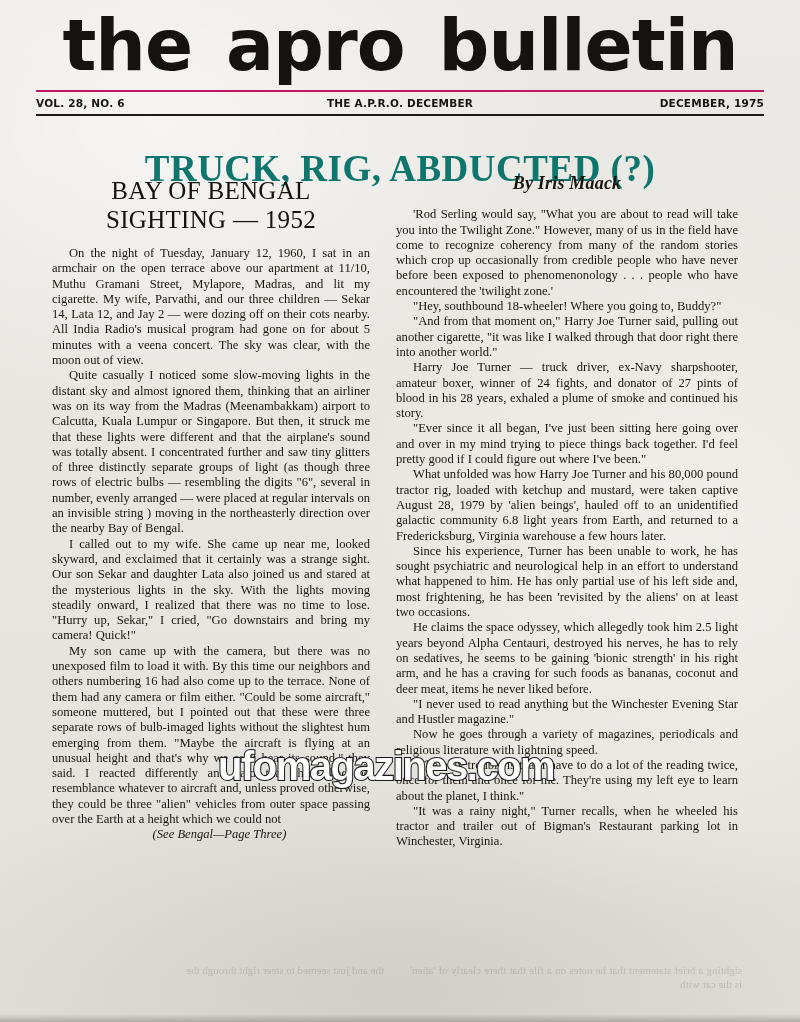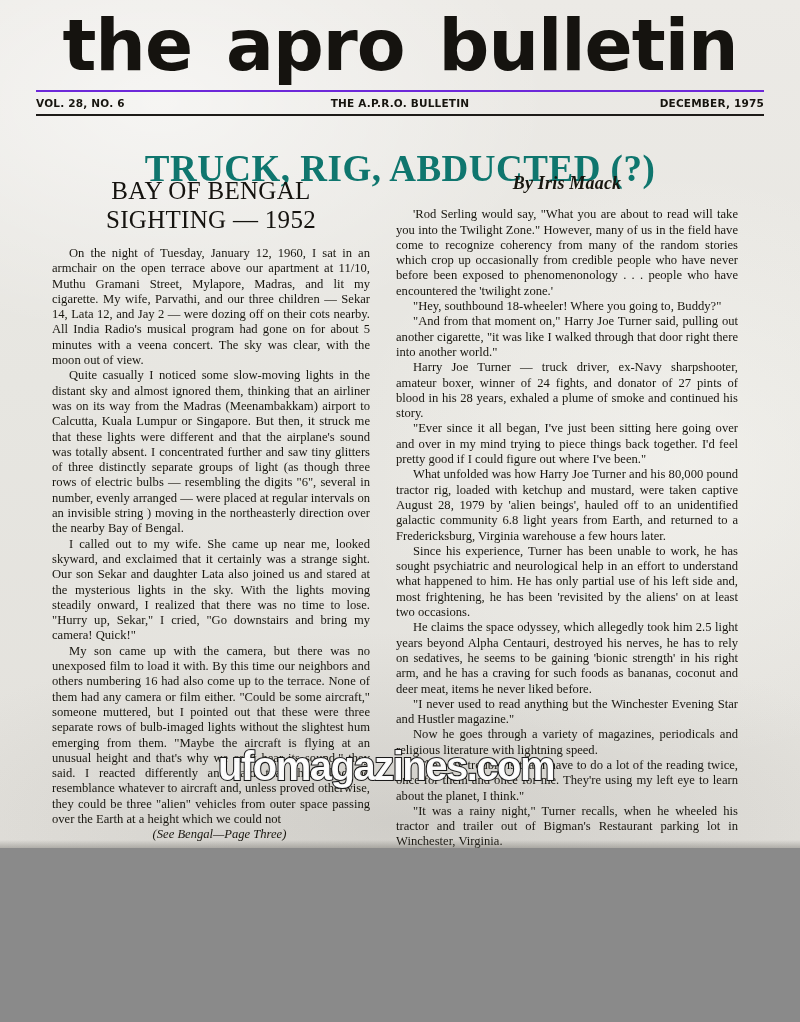--- a/index.html
+++ b/index.html
@@ -7,21 +7,21 @@
     margin: 0;
     padding: 0;
     background: #8a8a8a;
   }
   body {
     font-family: "Liberation Serif", serif;
   }
   .page {
     position: relative;
     width: 800px;
-    height: 848px;
+    height: 1022px;
     margin: 0 auto;
     background: #e8e7e3;
     overflow: hidden;
   }
   
   .paper-tone {
     position: absolute;
     inset: 0;
     background:
       radial-gradient(ellipse 70% 40% at 20% 12%, rgba(255,255,255,0.55), rgba(255,255,255,0) 70%),
@@ -55,21 +55,21 @@
   }
   .masthead .gap { display: inline-block; width: 34px; }
 
   
   .folio {
     position: absolute;
     left: 36px;
     right: 36px;
     top: 90px;
     height: 22px;
-    border-top: 2px solid #6d28d9;
+    border-top: 2px solid #be185d;
     border-bottom: 2px solid #1d1b18;
     font-family: "DejaVu Sans", sans-serif;
     font-size: 10.5px;
     font-weight: bold;
     letter-spacing: 0.2px;
     color: #17150f;
     display: flex;
     align-items: center;
   }
   .folio-left   { flex: 1 1 0; text-align: left; }
@@ -185,21 +185,21 @@
   <div class="paper-tone"></div>
 
   <div class="content">
 
     <div class="masthead">
       <span class="w">the</span><span class="gap"></span><span class="w">apro</span><span class="gap"></span><span class="w">bulletin</span>
     </div>
 
     <div class="folio">
       <span class="folio-left">VOL. 28, NO. 6</span>
-      <span class="folio-center">THE A.P.R.O. BULLETIN</span>
+      <span class="folio-center">THE A.P.R.O. DECEMBER</span>
       <span class="folio-right">DECEMBER, 1975</span>
     </div>
 
     <h1 class="headline">TRUCK, RIG, ABDUCTED (?)</h1>
 
     <div class="col col-left">
       <div class="subhead">
         <div>BAY OF BENGAL</div>
         <div>SIGHTING — 1952</div>
       </div>

